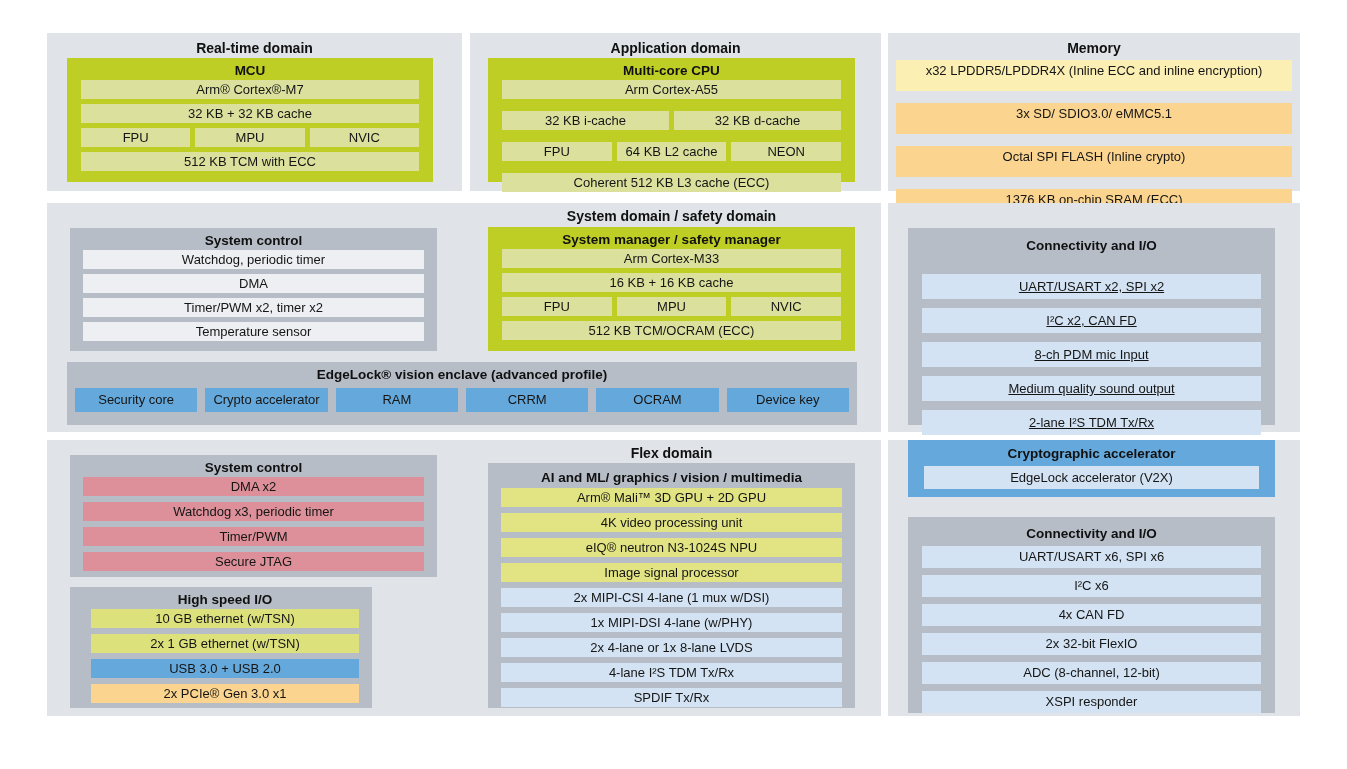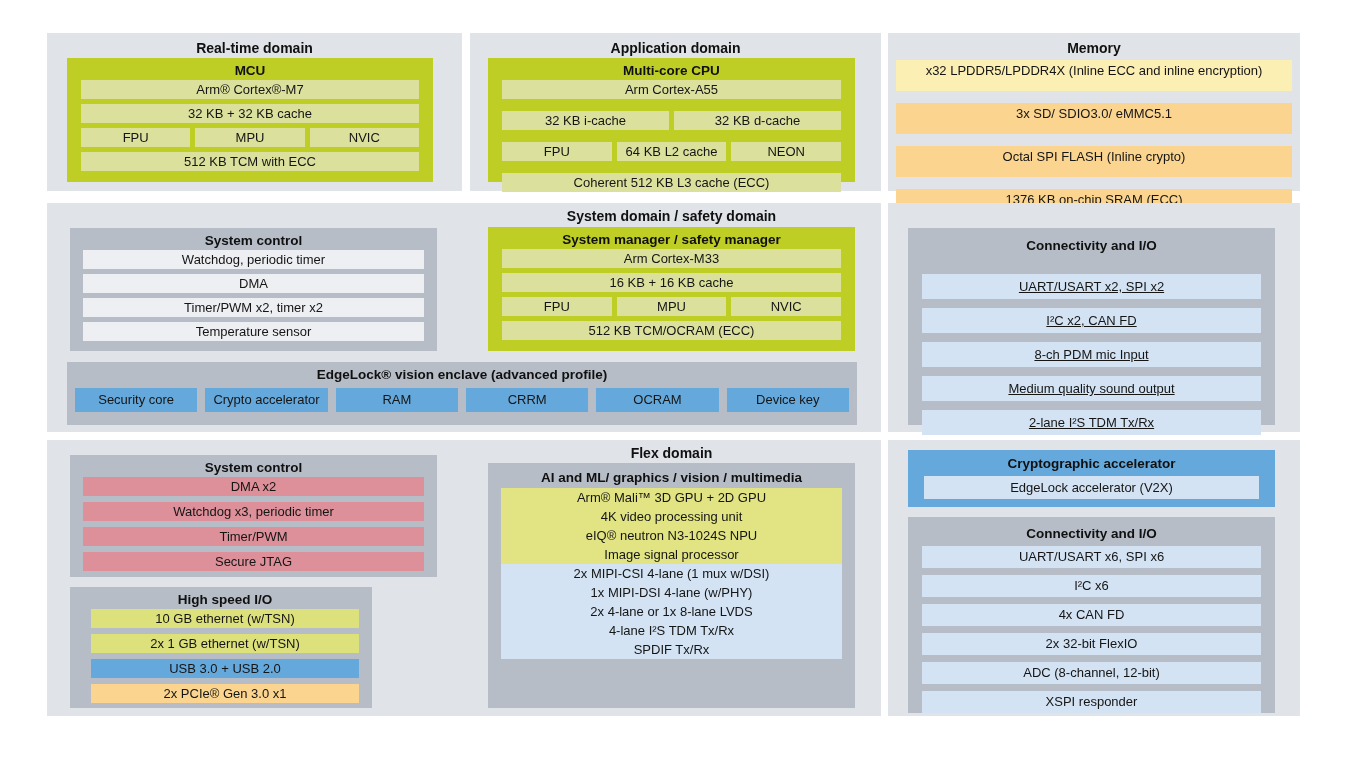--- a/index.html
+++ b/index.html
@@ -173,36 +173,36 @@
       <div class="rows" style="gap:6px;padding:0 13px;">
         <div class="row hgreen">10 GB ethernet (w/TSN)</div>
         <div class="row hgreen">2x 1 GB ethernet (w/TSN)</div>
         <div class="row mblue">USB 3.0 + USB 2.0</div>
         <div class="row orange">2x PCIe® Gen 3.0 x1</div>
       </div>
     </div>
 
     <div class="gblock" style="left:441px;top:23px;width:367px;height:245px;">
       <div class="hdr" style="padding-top:5px;height:19px;line-height:19px;">AI and ML/ graphics / vision / multimedia</div>
-      <div class="rows" style="padding:0 13px;margin-top:1px;">
+      <div class="rows" style="gap:6px;padding:0 13px;margin-top:1px;">
         <div class="row fgreen">Arm® Mali™ 3D GPU + 2D GPU</div>
         <div class="row fgreen">4K video processing unit</div>
         <div class="row fgreen">eIQ® neutron N3-1024S NPU</div>
         <div class="row fgreen">Image signal processor</div>
         <div class="row lblue">2x MIPI-CSI 4-lane (1 mux w/DSI)</div>
         <div class="row lblue">1x MIPI-DSI 4-lane (w/PHY)</div>
         <div class="row lblue">2x 4-lane or 1x 8-lane LVDS</div>
         <div class="row lblue">4-lane I²S TDM Tx/Rx</div>
         <div class="row lblue">SPDIF Tx/Rx</div>
       </div>
     </div>
   </section>
 
   <section class="panel" style="left:888px;top:440px;width:412px;height:276px;">
-    <div class="bblock" style="left:20px;top:10px;width:367px;height:57px;">
+    <div class="bblock" style="left:20px;top:0;width:367px;height:57px;">
       <div class="hdr" style="padding-top:6px;height:16px;line-height:16px;">Cryptographic accelerator</div>
       <div class="row lblue" style="margin:4px 16px 0 16px;height:23px;line-height:23px;">EdgeLock accelerator (V2X)</div>
     </div>
 
     <div class="gblock conn2" style="left:20px;top:77px;width:367px;height:196px;">
       <div class="hdr" style="padding-top:7px;height:20px;line-height:20px;">Connectivity and I/O</div>
       <div class="rows" style="margin-top:2px;">
         <div class="row lblue">UART/USART x6, SPI x6</div>
         <div class="row lblue">I²C x6</div>
         <div class="row lblue">4x CAN FD</div>

